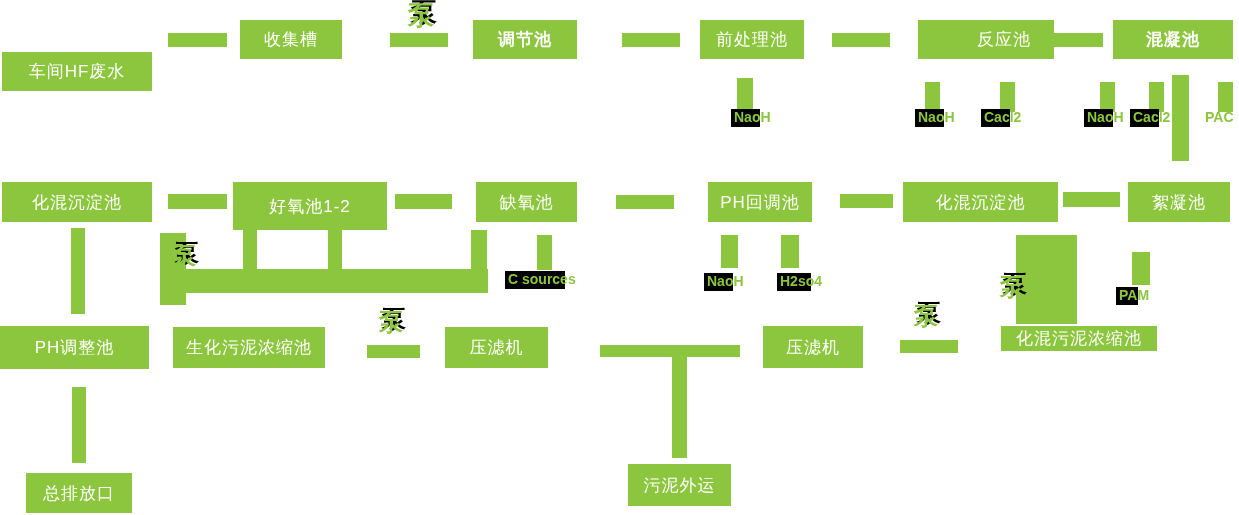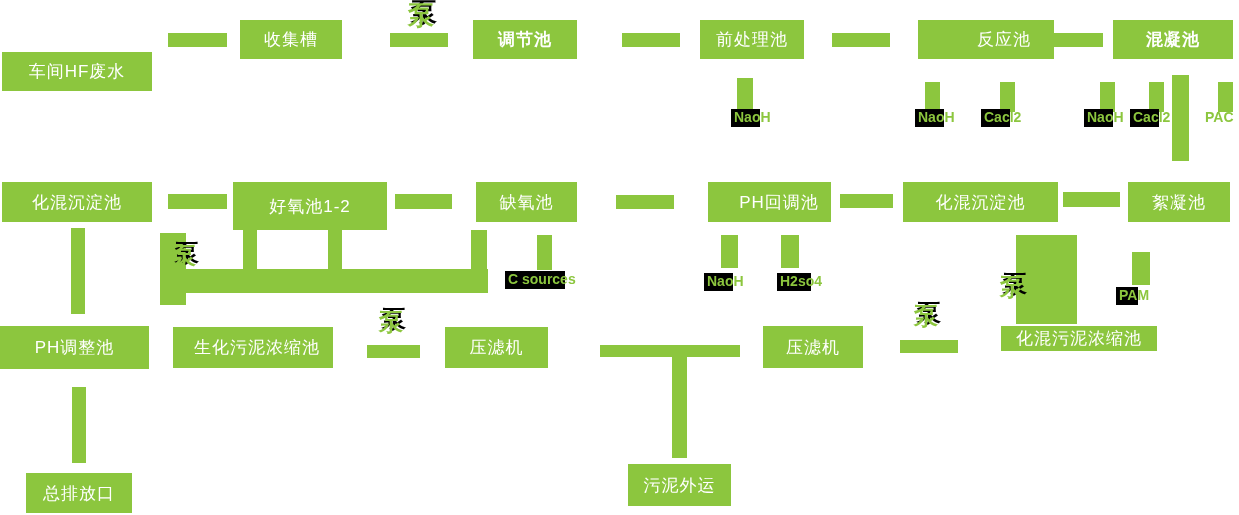--- a/index.html
+++ b/index.html
@@ -91,21 +91,21 @@
   <div class="vbar" style="left:1172px;top:75px;width:17px;height:86px;"></div>
   <div class="vbar" style="left:1218px;top:82px;width:15px;height:30px;"></div>
   <div class="chem" style="left:1205px;top:109px;">PAC</div>
 
   <div class="box" style="left:2px;top:182px;width:150px;height:40px;">化混沉淀池</div>
   <div class="hbar" style="left:168px;top:194px;width:59px;height:15px;"></div>
   <div class="box" style="left:233px;top:182px;width:154px;height:48px;">好氧池1-2</div>
   <div class="hbar" style="left:395px;top:194px;width:57px;height:15px;"></div>
   <div class="box" style="left:476px;top:182px;width:101px;height:40px;">缺氧池</div>
   <div class="hbar" style="left:616px;top:195px;width:58px;height:14px;"></div>
-  <div class="box" style="left:708px;top:182px;width:104px;height:40px;padding-left:19px;">PH回调池</div>
+  <div class="box" style="left:708px;top:182px;width:104px;height:40px;">PH回调池</div>
   <div class="hbar" style="left:840px;top:194px;width:53px;height:14px;"></div>
   <div class="box" style="left:903px;top:182px;width:155px;height:40px;">化混沉淀池</div>
   <div class="hbar" style="left:1063px;top:192px;width:57px;height:15px;"></div>
   <div class="box" style="left:1128px;top:182px;width:102px;height:40px;">絮凝池</div>
 
   <div class="vbar" style="left:71px;top:228px;width:14px;height:86px;"></div>
 
   <div class="vbar" style="left:160px;top:233px;width:26px;height:72px;"></div>
   <div class="pump" style="left:172px;top:243px;">泵</div>
 
@@ -122,21 +122,21 @@
   <div class="vbar" style="left:781px;top:235px;width:18px;height:33px;"></div>
   <div class="chem bg" style="left:764px;top:273px;margin-left:16px;">H2so4</div>
 
   <div class="vbar" style="left:1016px;top:235px;width:61px;height:89px;"></div>
   <div class="pump" style="left:1000px;top:274px;">泵</div>
 
   <div class="vbar" style="left:1132px;top:252px;width:18px;height:33px;"></div>
   <div class="chem bg" style="left:1119px;top:287px;">PAM</div>
 
   <div class="box" style="left:0px;top:326px;width:149px;height:43px;">PH调整池</div>
-  <div class="box" style="left:173px;top:327px;width:152px;height:41px;padding-left:8px;">生化污泥浓缩池</div>
+  <div class="box" style="left:173px;top:327px;width:152px;height:41px;">生化污泥浓缩池</div>
   <div class="pump" style="left:379px;top:309px;">泵</div>
   <div class="hbar" style="left:367px;top:345px;width:53px;height:13px;"></div>
   <div class="box" style="left:445px;top:327px;width:103px;height:41px;">压滤机</div>
 
   <div class="hbar" style="left:600px;top:345px;width:140px;height:12px;"></div>
   <div class="vbar" style="left:672px;top:357px;width:15px;height:101px;"></div>
 
   <div class="box" style="left:763px;top:326px;width:100px;height:42px;">压滤机</div>
   <div class="pump" style="left:914px;top:303px;">泵</div>
   <div class="hbar" style="left:900px;top:340px;width:58px;height:13px;"></div>

